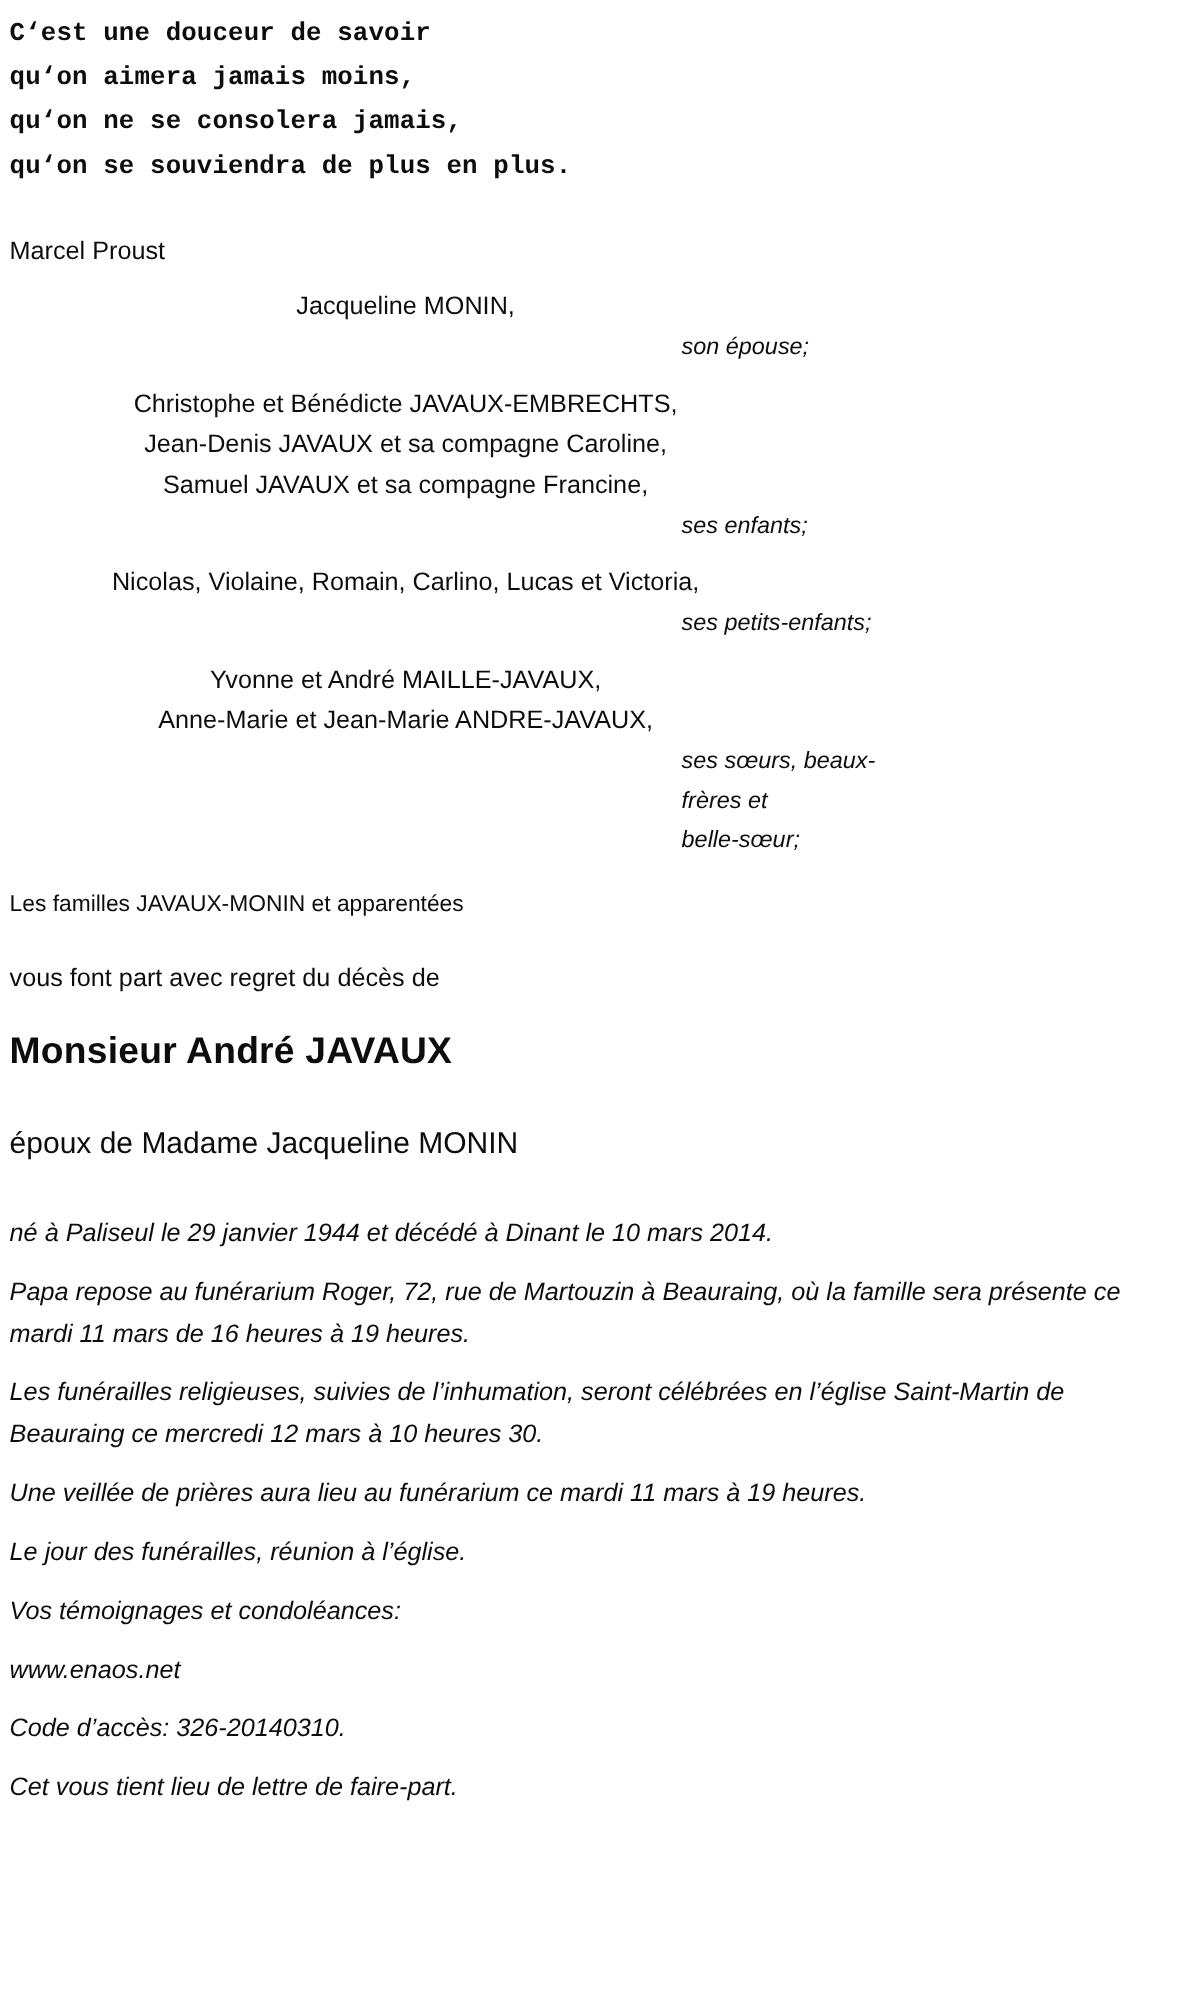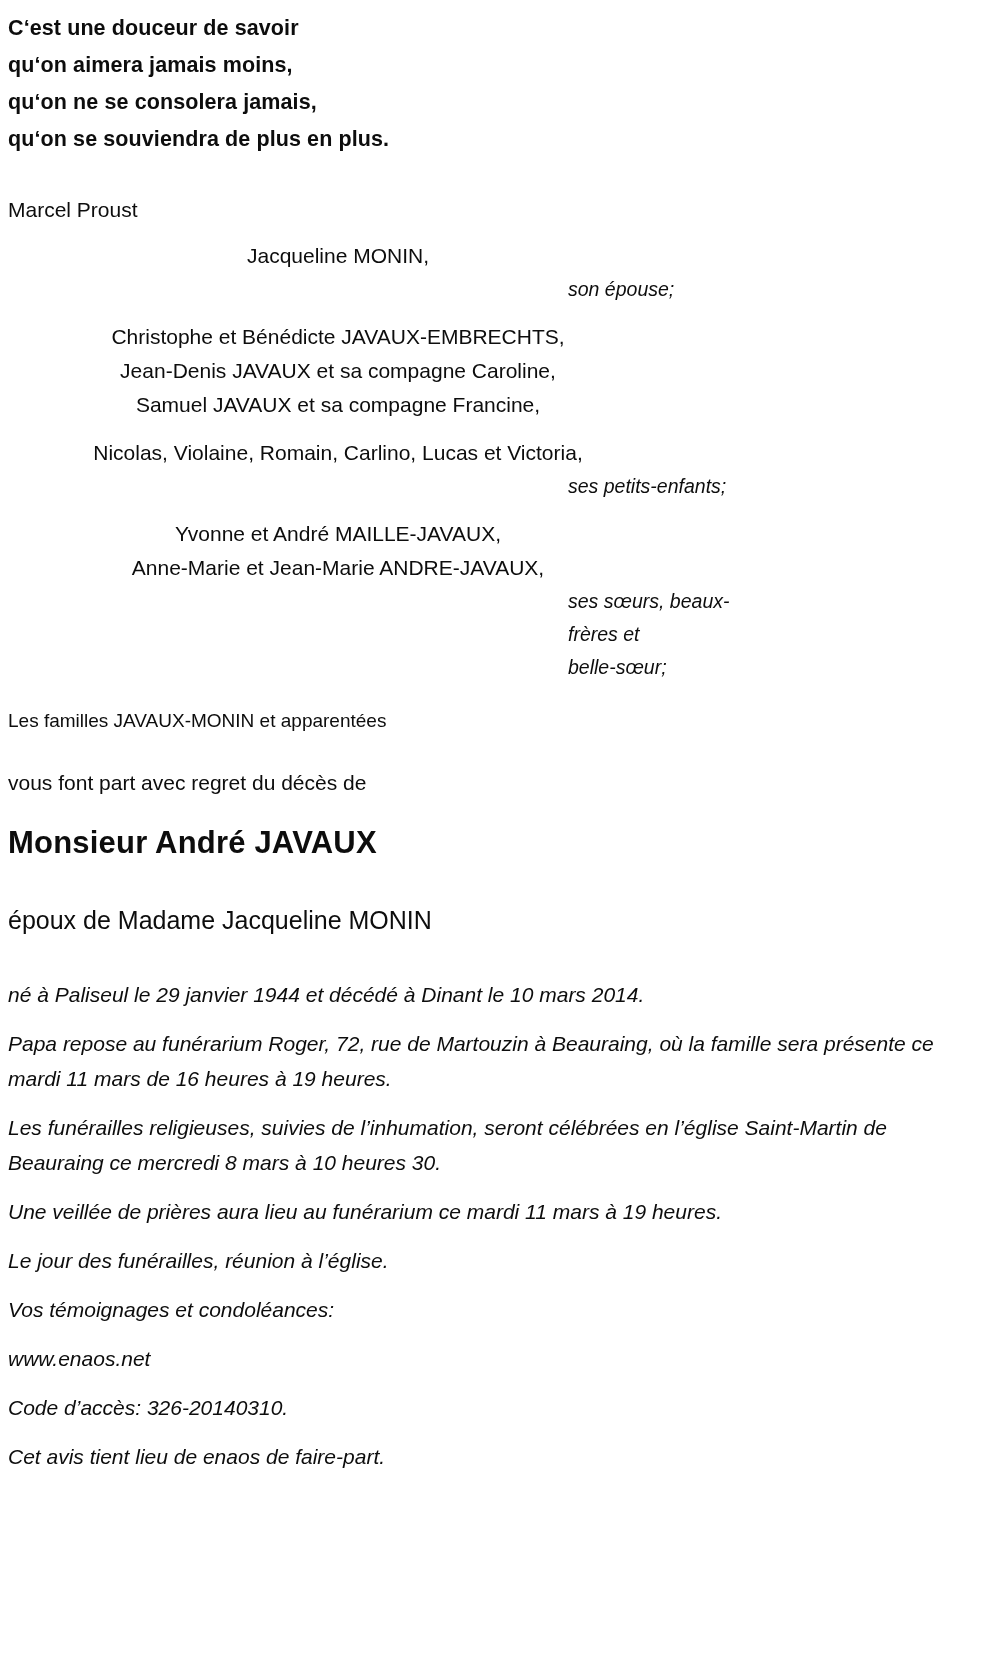--- a/index.html
+++ b/index.html
@@ -28,20 +28,21 @@
   .quote {
     margin: 0;
     padding-top: 10px;
   }
   .quote-line {
     font-size: 21.5px;
     font-weight: bold;
     line-height: 37px;
     letter-spacing: 0.1px;
     white-space: pre;
+    font-family: Liberation Mono, monospace;
   }
 
   .attribution {
     font-size: 21px;
     line-height: 34px;
     margin-top: 35px;
     white-space: pre;
   }
 
   
@@ -143,20 +144,21 @@
     </div>
 
     <div class="gap-sm"></div>
 
     <div class="group">
       <div class="names">
         <div class="name-line">Christophe et Bénédicte JAVAUX-EMBRECHTS,</div>
         <div class="name-line">Jean-Denis JAVAUX et sa compagne Caroline,</div>
         <div class="name-line">Samuel JAVAUX et sa compagne Francine,</div>
       </div>
+      <div class="relation relation-narrow">ses enfants;</div>
     </div>
 
     <div class="gap-sm"></div>
 
     <div class="group">
       <div class="names">
         <div class="name-line">Nicolas, Violaine, Romain, Carlino, Lucas et Victoria,</div>
       </div>
       <div class="relation relation-narrow">ses petits-enfants;</div>
     </div>
@@ -180,22 +182,22 @@
 
   <div class="announce">vous font part avec regret du décès de</div>
 
   <div class="deceased">Monsieur André JAVAUX</div>
 
   <div class="spouse-of">époux de Madame Jacqueline MONIN</div>
 
   <div class="details">
     <p class="para">né à Paliseul le 29 janvier 1944 et décédé à Dinant le 10 mars 2014.</p>
     <p class="para">Papa repose au funérarium Roger, 72, rue de Martouzin à Beauraing, où la famille sera présente ce mardi 11 mars de 16 heures à 19 heures.</p>
-    <p class="para">Les funérailles religieuses, suivies de l’inhumation, seront célébrées en l’église Saint-Martin de Beauraing ce mercredi 8 mars à 10 heures 30.</p>
+    <p class="para">Les funérailles religieuses, suivies de l’inhumation, seront célébrées en l’église Saint-Martin de Beauraing ce mercredi 12 mars à 10 heures 30.</p>
     <p class="para">Une veillée de prières aura lieu au funérarium ce mardi 11 mars à 19 heures.</p>
     <p class="para">Le jour des funérailles, réunion à l’église.</p>
     <p class="para">Vos témoignages et condoléances:</p>
     <p class="para">www.enaos.net</p>
     <p class="para">Code d’accès: 326-20140310.</p>
-    <p class="para">Cet avis tient lieu de enaos de faire-part.</p>
+    <p class="para">Cet vous tient lieu de lettre de faire-part.</p>
   </div>
 
 </div>
 
 </body></html>

